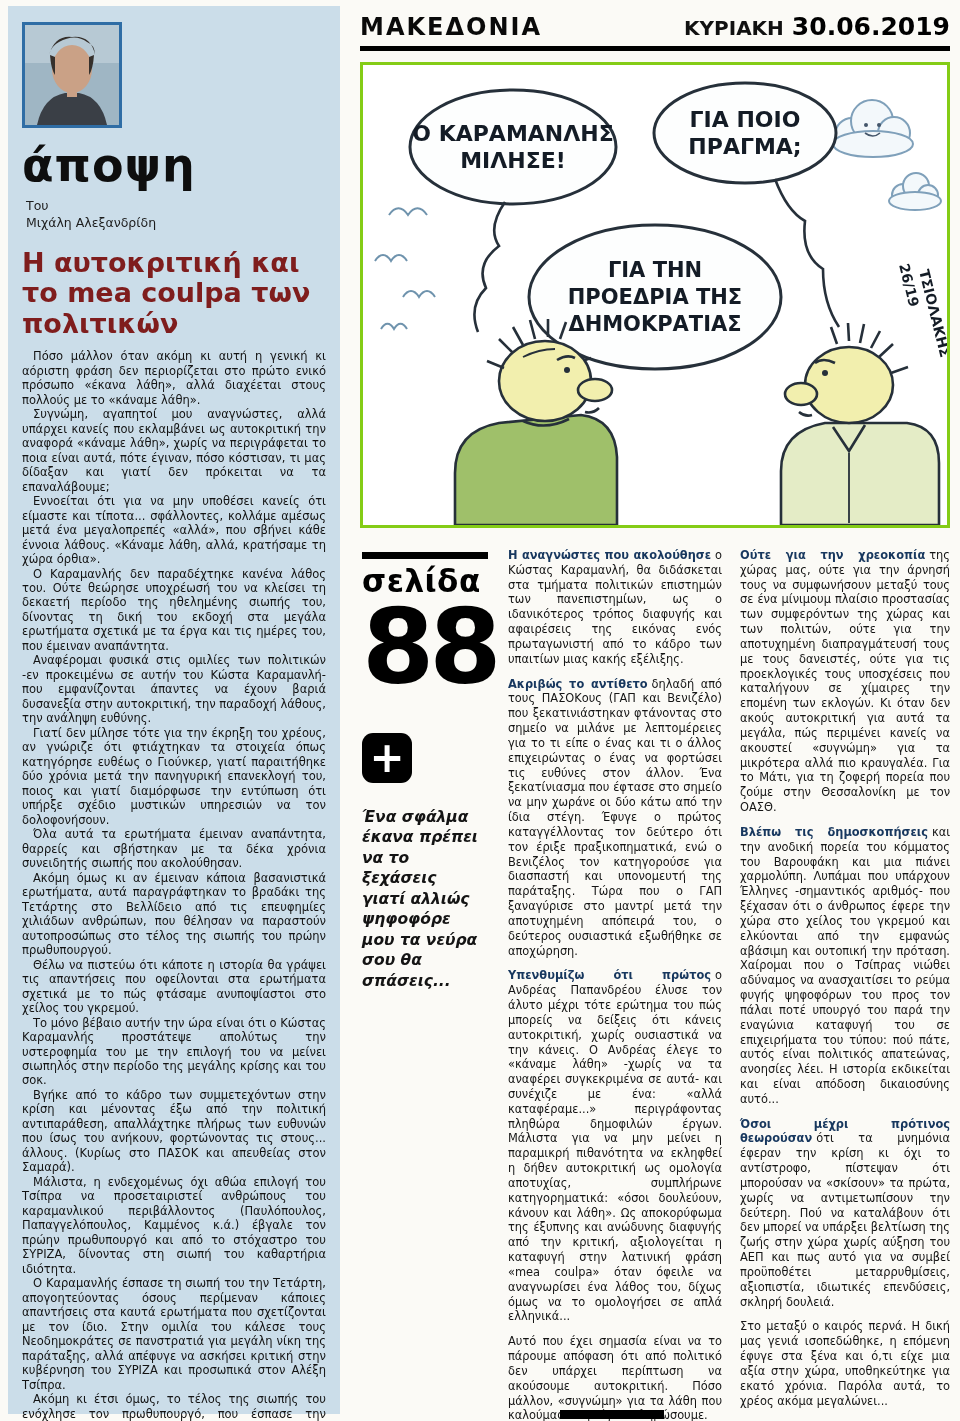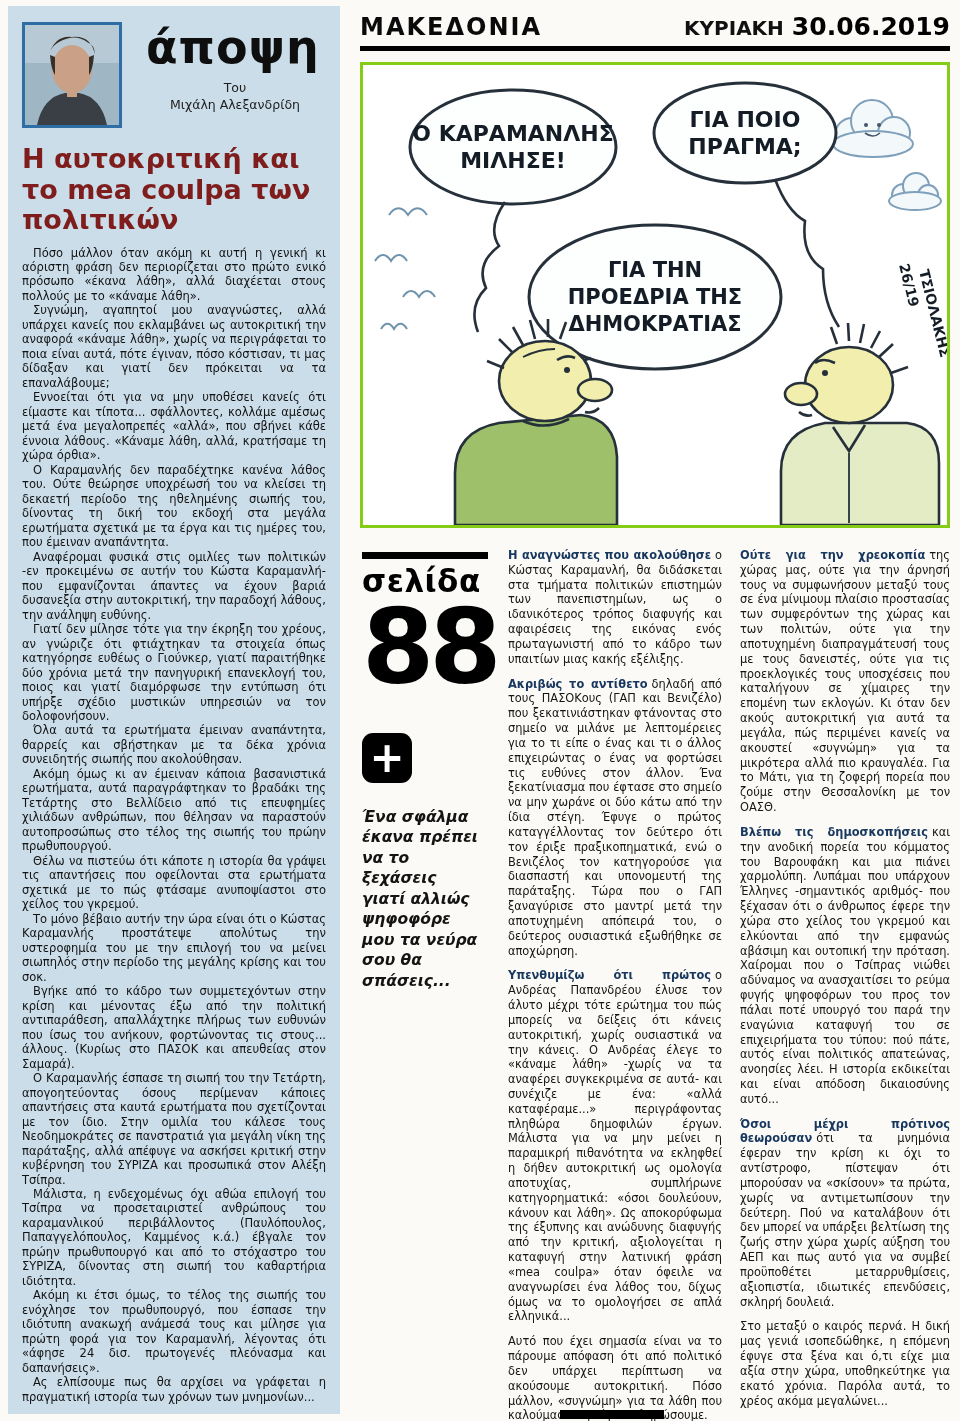--- a/index.html
+++ b/index.html
@@ -2,26 +2,26 @@
 <html><head>
 <meta charset="utf-8">
 <style>
   html,body{margin:0;padding:0;background:#e8e6e1;}
   .page{position:relative;width:960px;height:1421px;background:#fbfaf6;overflow:hidden;
         font-family:"DejaVu Sans",sans-serif;color:#161616;}
 
   
   .opinion{position:absolute;left:8px;top:6px;width:332px;height:1408px;
            background:#cbdde9;padding:16px 14px;box-sizing:border-box;}
-  .op-head{display:flex;gap:24px;align-items:flex-start;}
+  .op-head{display:flex;gap:12px;align-items:flex-start;flex-direction:column;}
   .photo-frame{width:100px;height:106px;border:3px solid #2f6da5;background:#9db3c2;flex:none;box-sizing:border-box;}
   .photo-frame svg{display:block;width:100%;height:100%;}
   .op-title-wrap{padding-top:2px;}
   .kicker{font-size:46px;font-weight:bold;color:#0e0e0e;line-height:1;letter-spacing:1px;}
-  .byline{margin-top:10px;font-size:12.5px;line-height:1.35;color:#1d1d1d;padding-left:4px;text-align:center;}
+  .byline{margin-top:10px;font-size:12.5px;line-height:1.35;color:#1d1d1d;padding-left:4px;}
   .headline{font-size:27px;font-weight:bold;color:#7f1d1d;line-height:1.13;margin:16px 0 10px;}
   .op-body{margin-top:4px;}
   .opara{font-size:11.5px;line-height:1.26;text-align:justify;text-indent:11px;margin:0;color:#131313;}
 
   
   .masthead{position:absolute;left:360px;top:12px;width:590px;border-bottom:5px solid #000;padding-bottom:5px;box-sizing:border-box;}
   .mast-row{display:flex;justify-content:space-between;align-items:baseline;}
   .paper-name{font-size:24px;font-weight:bold;letter-spacing:2px;color:#0a0a0a;}
   .mast-date{white-space:nowrap;}
   .mast-day{font-size:20px;color:#111;margin-right:8px;font-weight:bold;}
@@ -97,23 +97,23 @@
         <p class="opara">Όλα αυτά τα ερωτήματα έμειναν αναπάντητα, θαρρείς και σβήστηκαν με τα δέκα χρόνια συνειδητής σιωπής που ακολούθησαν.</p>
 
         <p class="opara">Ακόμη όμως κι αν έμειναν κάποια βασανιστικά ερωτήματα, αυτά παραγράφτηκαν το βραδάκι της Τετάρτης στο Βελλίδειο από τις επευφημίες χιλιάδων ανθρώπων, που θέλησαν να παραστούν αυτοπροσώπως στο τέλος της σιωπής του πρώην πρωθυπουργού.</p>
 
         <p class="opara">Θέλω να πιστεύω ότι κάποτε η ιστορία θα γράψει τις απαντήσεις που οφείλονται στα ερωτήματα σχετικά με το πώς φτάσαμε ανυποψίαστοι στο χείλος του γκρεμού.</p>
 
         <p class="opara">Το μόνο βέβαιο αυτήν την ώρα είναι ότι ο Κώστας Καραμανλής προστάτεψε απολύτως την υστεροφημία του με την επιλογή του να μείνει σιωπηλός στην περίοδο της μεγάλης κρίσης και του σοκ.</p>
 
         <p class="opara">Βγήκε από το κάδρο των συμμετεχόντων στην κρίση και μένοντας έξω από την πολιτική αντιπαράθεση, απαλλάχτηκε πλήρως των ευθυνών που ίσως του ανήκουν, φορτώνοντας τις στους... άλλους. (Κυρίως στο ΠΑΣΟΚ και απευθείας στον Σαμαρά).</p>
 
+        <p class="opara">Μάλιστα, η ενδεχομένως όχι αθώα επιλογή του Τσίπρα να προσεταιριστεί ανθρώπους του καραμανλικού περιβάλλοντος (Παυλόπουλος, Παπαγγελόπουλος, Καμμένος κ.ά.) έβγαλε τον πρώην πρωθυπουργό και από το στόχαστρο του ΣΥΡΙΖΑ, δίνοντας στη σιωπή του καθαρτήρια ιδιότητα.</p>
+
         <p class="opara">Ο Καραμανλής έσπασε τη σιωπή του την Τετάρτη, απογοητεύοντας όσους περίμεναν κάποιες απαντήσεις στα καυτά ερωτήματα που σχετίζονται με τον ίδιο. Στην ομιλία του κάλεσε τους Νεοδημοκράτες σε πανστρατιά για μεγάλη νίκη της παράταξης, αλλά απέφυγε να ασκήσει κριτική στην κυβέρνηση του ΣΥΡΙΖΑ και προσωπικά στον Αλέξη Τσίπρα.</p>
-
-        <p class="opara">Μάλιστα, η ενδεχομένως όχι αθώα επιλογή του Τσίπρα να προσεταιριστεί ανθρώπους του καραμανλικού περιβάλλοντος (Παυλόπουλος, Παπαγγελόπουλος, Καμμένος κ.ά.) έβγαλε τον πρώην πρωθυπουργό και από το στόχαστρο του ΣΥΡΙΖΑ, δίνοντας στη σιωπή του καθαρτήρια ιδιότητα.</p>
 
         <p class="opara">Ακόμη κι έτσι όμως, το τέλος της σιωπής του ενόχλησε τον πρωθυπουργό, που έσπασε την ιδιότυπη ανακωχή ανάμεσά τους και μίλησε για πρώτη φορά για τον Καραμανλή, λέγοντας ότι «άφησε 24 δισ. πρωτογενές πλεόνασμα και δαπανήσεις».</p>
 
         <p class="opara">Ας ελπίσουμε πως θα αρχίσει να γράφεται η πραγματική ιστορία των χρόνων των μνημονίων...</p>
       </div>
   </aside>
 
   <header class="masthead">
     <div class="mast-row">
       <div class="paper-name">ΜΑΚΕΔΟΝΙΑ</div>

